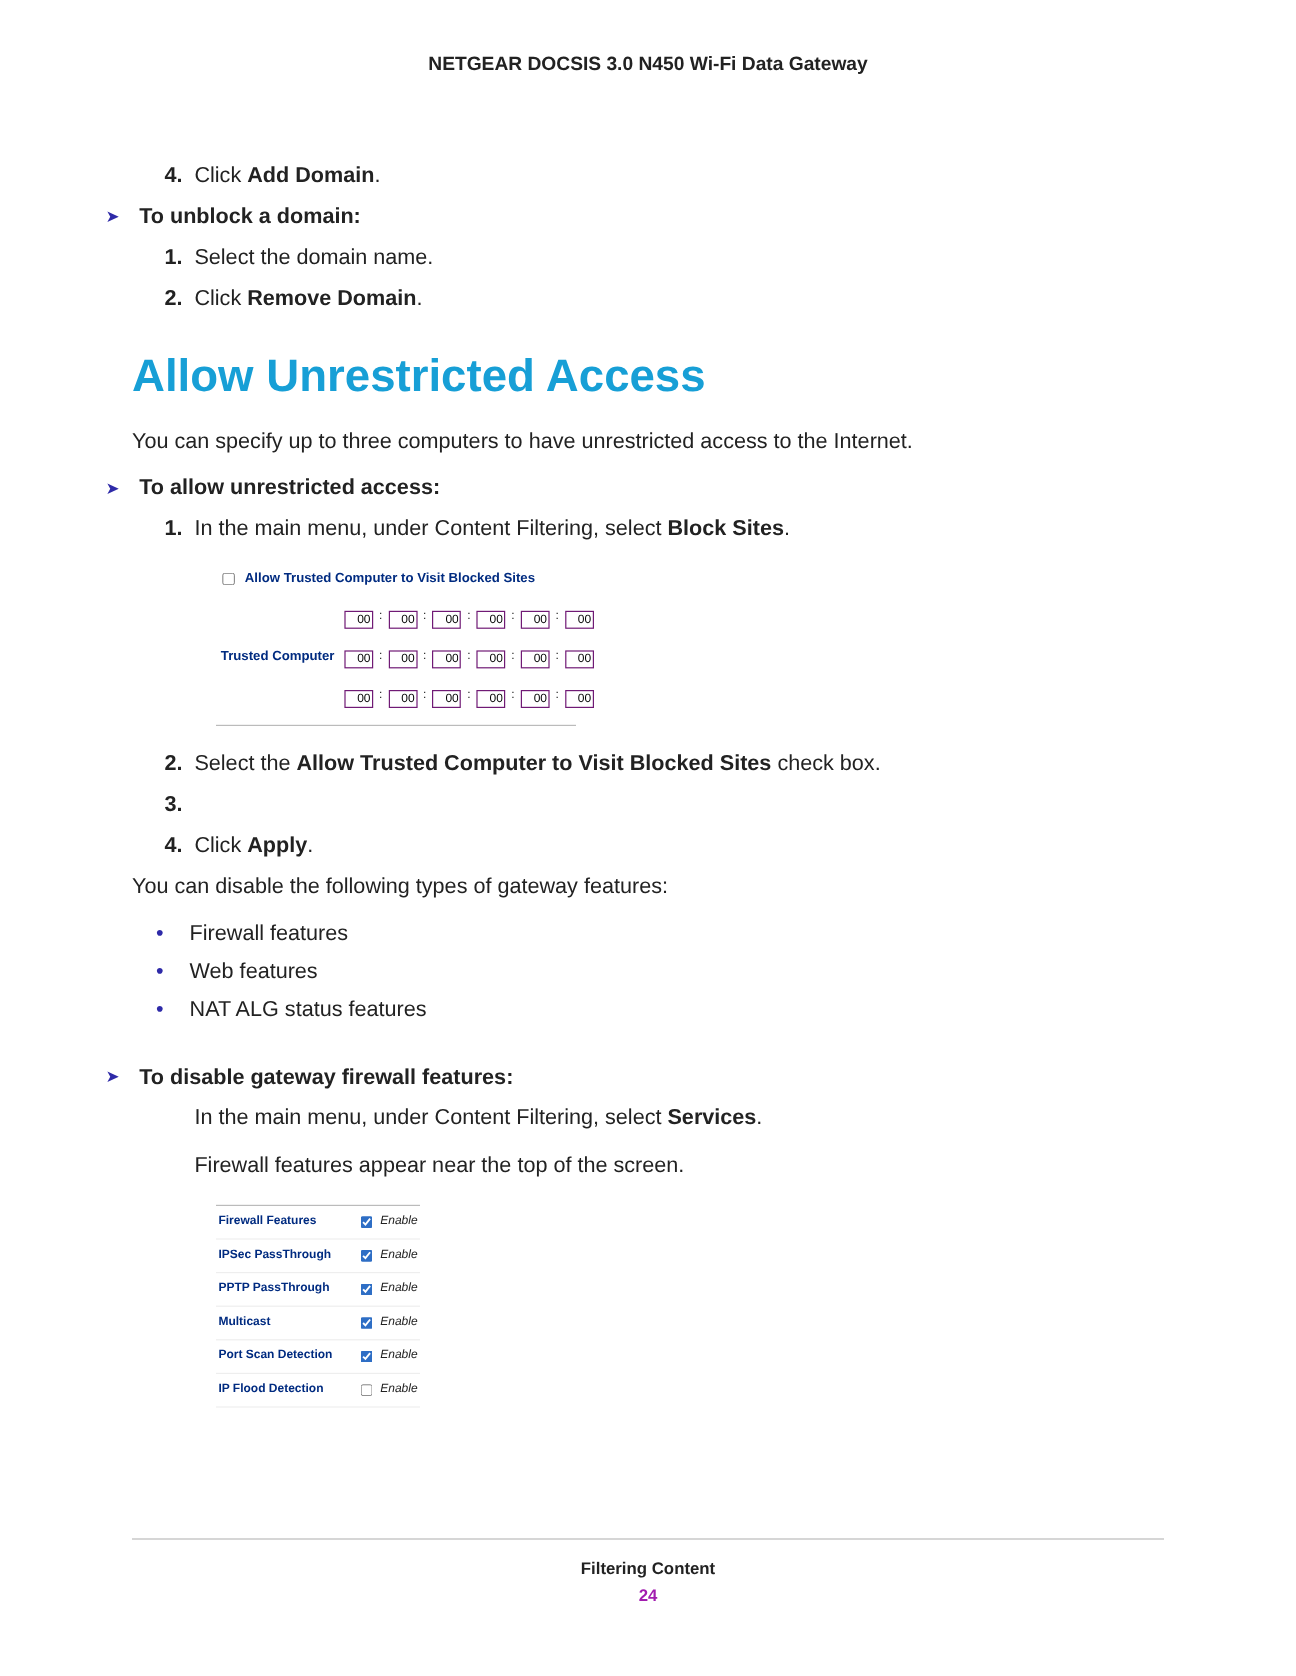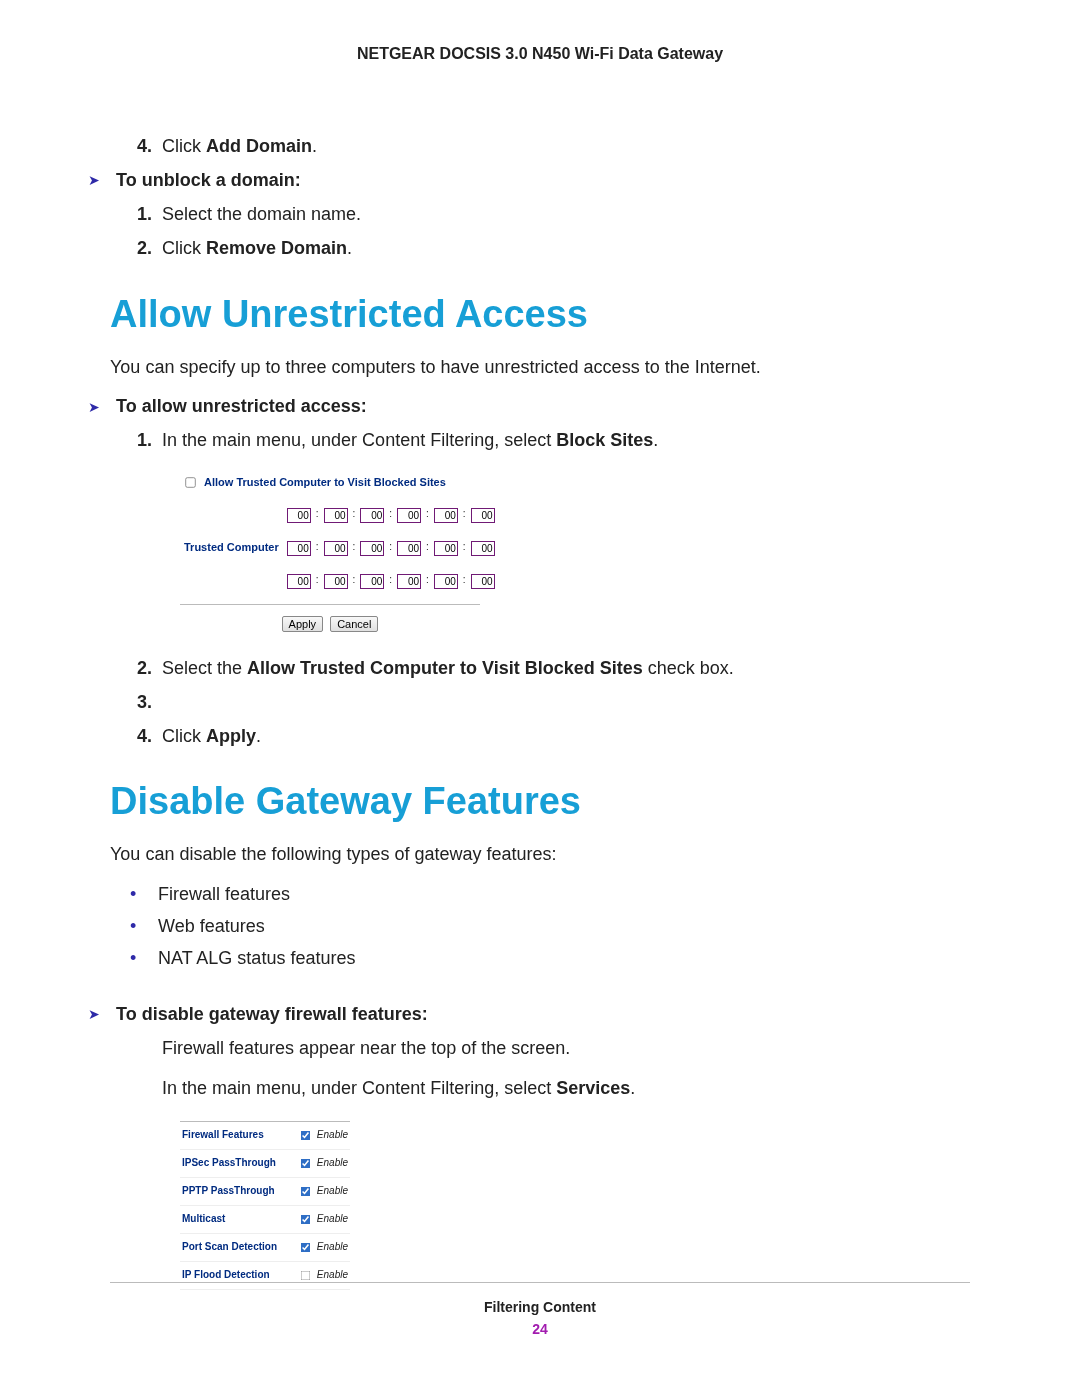--- a/index.html
+++ b/index.html
@@ -251,40 +251,35 @@
               <td class="colon">:</td>
           <td><input type="text" value="00" style=""></td>
               <td class="colon">:</td>
           <td><input type="text" value="00" style=""></td>
               <td class="colon">:</td>
           <td><input type="text" value="00" style=""></td>
         </tr>
       </tbody>
         </table>
       <hr class="trusted-hr">
-      <div class="btnrow">
-        <button>Apply</button>
-        <button>Cancel</button>
-      </div>
     </div>
 
     <div class="ol-item" style="margin-top:18px">
       <span class="ol-num">2.</span>
       <span><span>Select the </span><span class="bold">Allow Trusted Computer to Visit Blocked Sites</span><span> check box.</span></span>
     </div>
     <div class="ol-item">
       <span class="ol-num">3.</span>
     </div>
     <div class="ol-item">
       <span class="ol-num">4.</span>
       <span><span>Click </span><span class="bold">Apply</span><span>.</span></span>
     </div>
   </div>
 
-  <div class="h2">Disable Gateway Features</div>
   <div class="body-text">You can disable the following types of gateway features:</div>
   <div class="bullets">
     <div class="bullet-row">
         <span class="dot">•</span>
         <span>Firewall features</span>
       </div>
     <div class="bullet-row">
         <span class="dot">•</span>
         <span>Web features</span>
       </div>
@@ -292,24 +287,24 @@
         <span class="dot">•</span>
         <span>NAT ALG status features</span>
       </div>
   </div>
 
   <div class="ol-outer" style="margin-top:28px">
     <div class="proc-head">
       <span class="tri">➤</span>
       <span class="bold">To disable gateway firewall features:</span>
     </div>
-    <div class="body-text" style="margin-left:32px">Firewall features appear near the top of the screen.</div>
     <div class="body-text" style="margin-left:32px">
       <span>In the main menu, under Content Filtering, select </span><span class="bold">Services</span><span>.</span>
     </div>
+    <div class="body-text" style="margin-left:32px">Firewall features appear near the top of the screen.</div>
 
     <div class="fw-panel" id="fw-panel">
         <div class="fw-row">
           <span class="fw-label">Firewall Features</span>
           <span class="fw-en">
             <input type="checkbox" checked="" style="">
             <span>Enable</span>
           </span>
         </div>
         <div class="fw-row">

